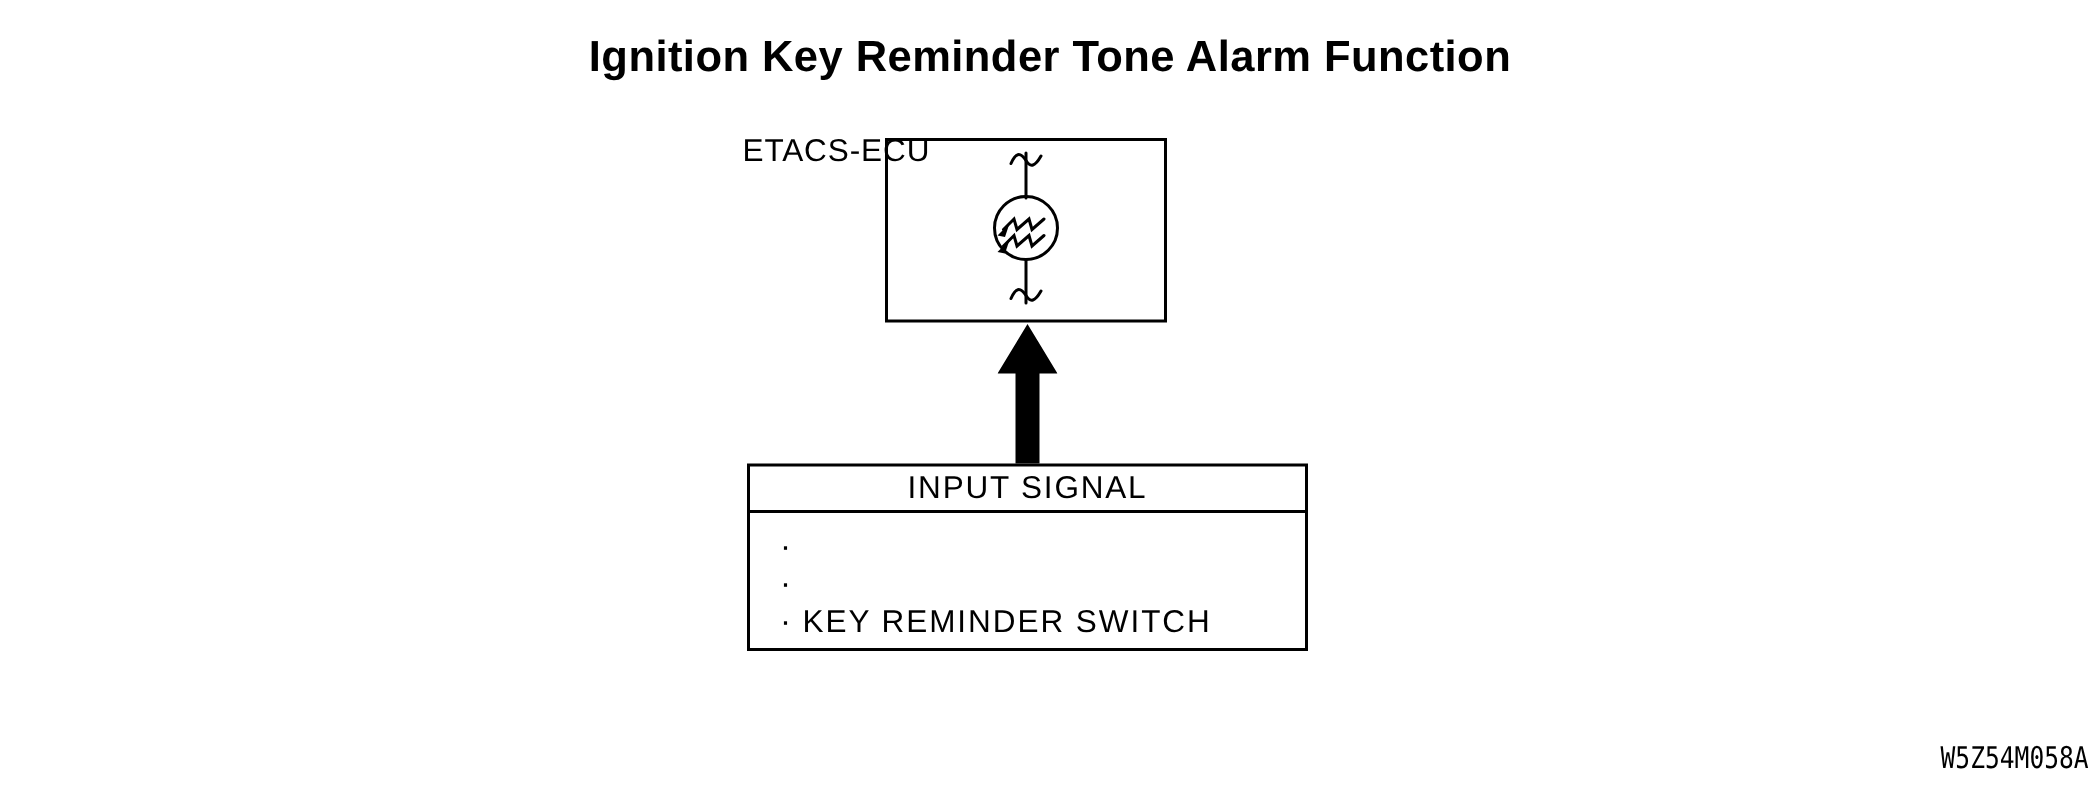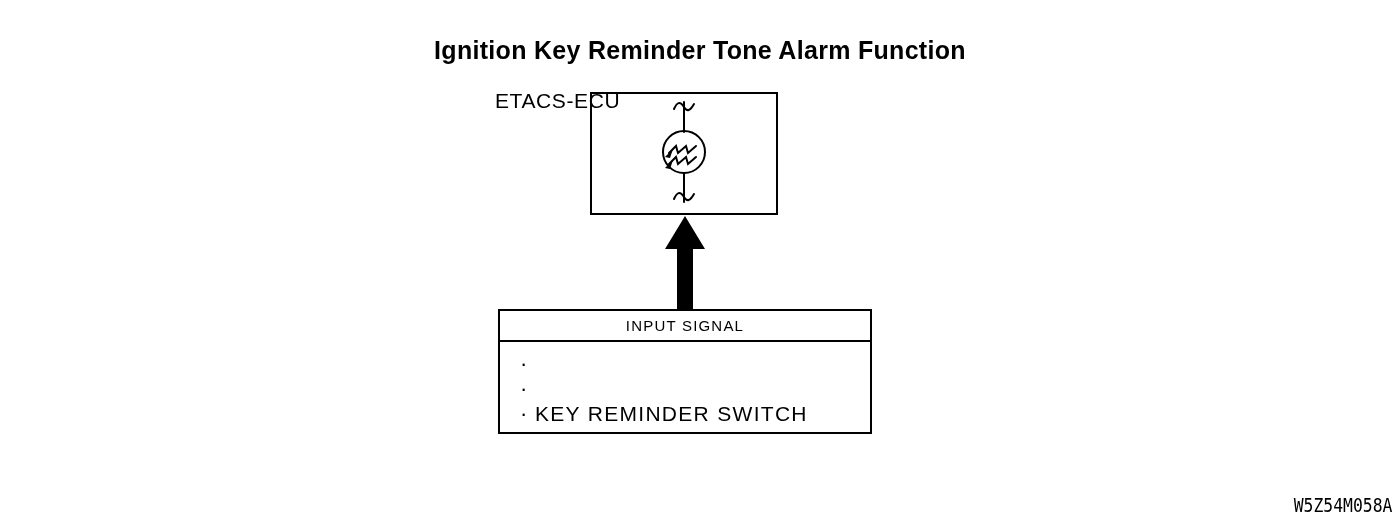--- a/index.html
+++ b/index.html
@@ -14,23 +14,23 @@
     background: #ffffff;
     color: #000000;
     font-family: "Liberation Sans", sans-serif;
     overflow: hidden;
   }
   .title {
     position: absolute;
     left: 0;
     right: 0;
     top: 26px;
-    margin: 12px;
+    margin: 0;
     text-align: center;
-    font-size: 25px;
+    font-size: 29px;
     line-height: 24px;
     font-weight: bold;
     letter-spacing: 0.3px;
   }
   .ecu-label {
     position: absolute;
     left: 495px;
     top: 89px;
     display: flex;
     flex-direction: row;
@@ -74,21 +74,21 @@
     width: 374px;
     height: 125px;
     border: 2px solid #000000;
     box-sizing: border-box;
     background: #ffffff;
   }
   .input-header {
     height: 29px;
     border-bottom: 2px solid #000000;
     text-align: center;
-    font-size: 15px;
+    font-size: 21px;
     line-height: 29px;
     letter-spacing: 1.2px;
     white-space: nowrap;
   }
   .input-list {
     padding: 9px 0 0 20px;
     display: flex;
     flex-direction: column;
   }
   .input-item {

